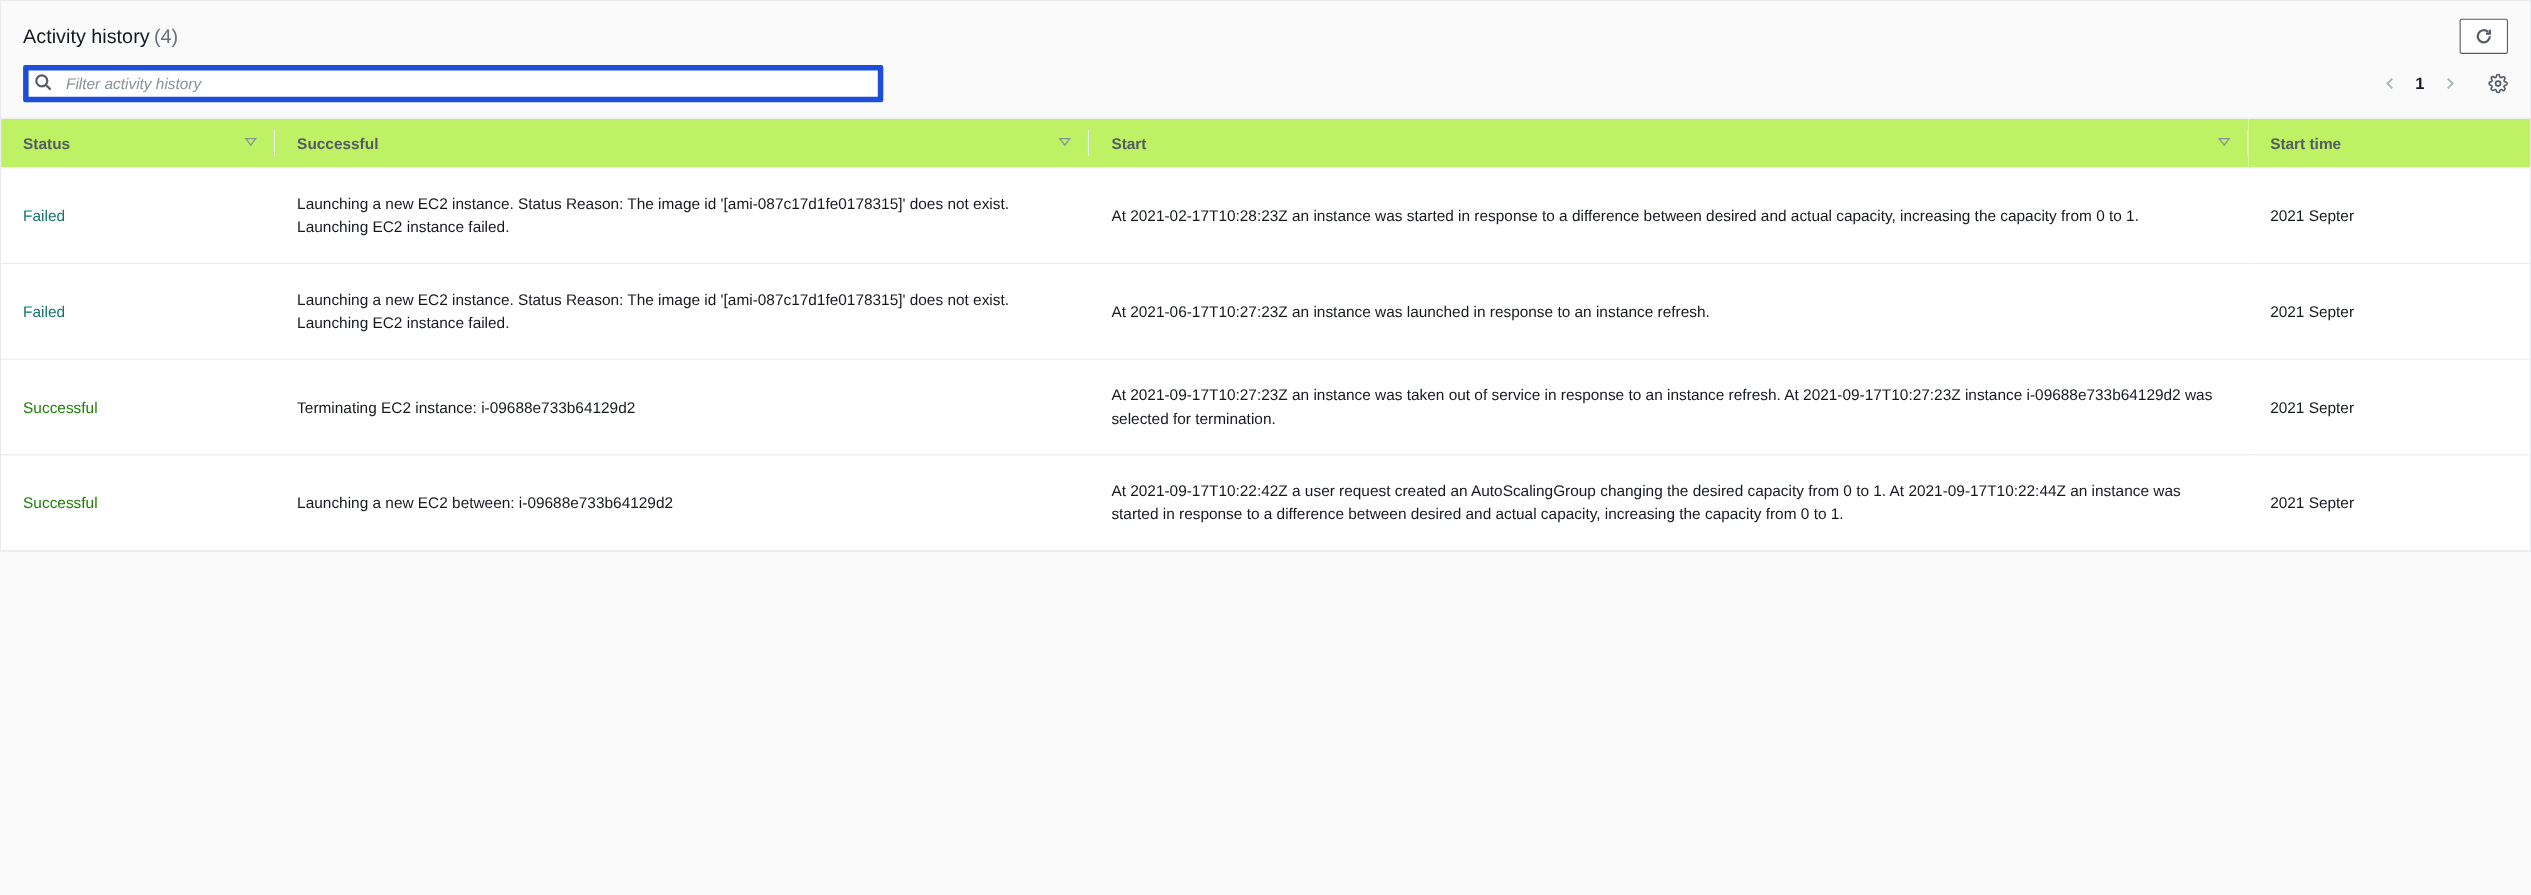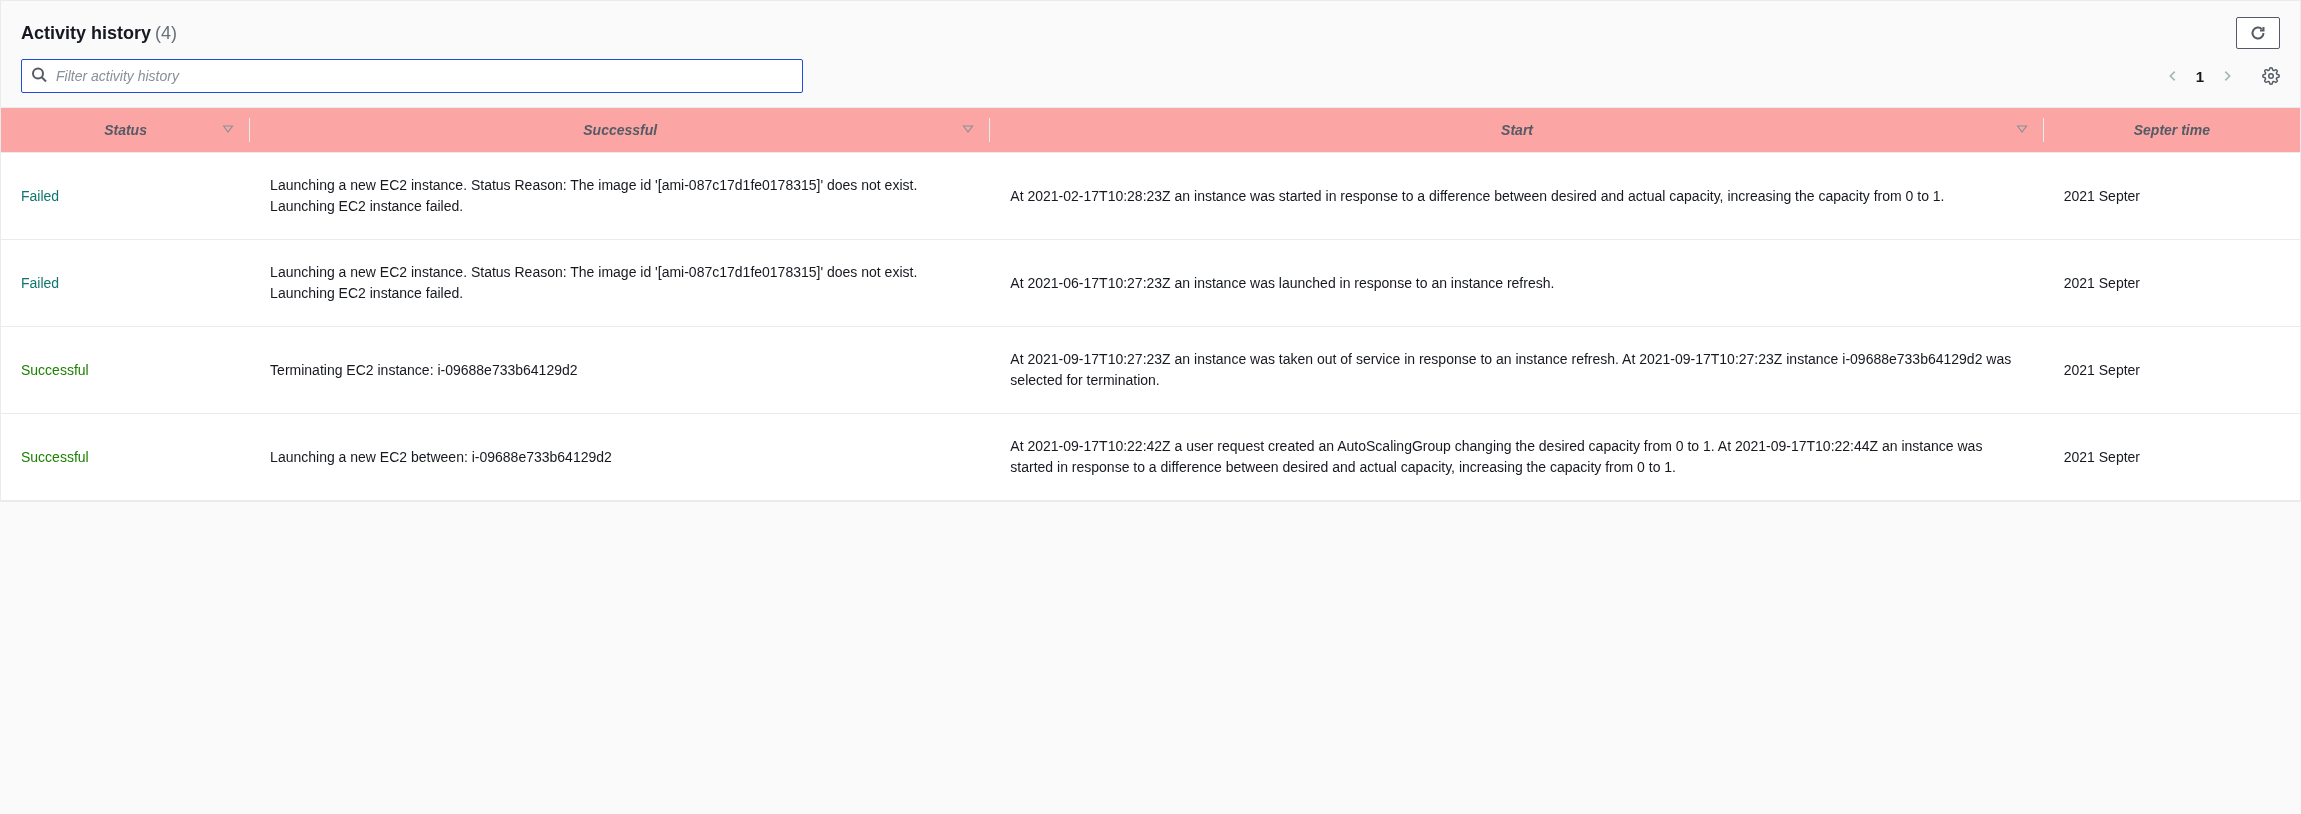--- a/index.html
+++ b/index.html
@@ -15,21 +15,21 @@
     background: #fafafa;
   }
   .header-row {
     display: flex;
     align-items: center;
     justify-content: space-between;
     padding: 16px 20px 10px 20px;
   }
   .title {
     font-size: 18px;
-    font-weight: 700;
+    font-weight: 400;
   }
   .title-count {
     color: #687078;
     font-weight: 500;
   }
   .refresh-btn {
     width: 44px;
     height: 32px;
     border: 1px solid #545b64;
     border-radius: 2px;
@@ -53,21 +53,21 @@
     position: absolute;
     left: 10px;
     top: 50%;
     transform: translateY(-50%);
     color: #545b64;
   }
   .search-input {
     width: 100%;
     height: 34px;
     padding: 4px 8px 4px 34px;
-    border: 1px solid #1d4ed8;
+    border: 5px solid #1d4ed8;
     border-radius: 2px;
     background: #fff;
     font-size: 14px;
     font-style: italic;
     color: #687078;
   }
   .search-input::placeholder { color: #879196; font-style: italic; }
   .pager {
     display: flex;
     align-items: center;
@@ -94,30 +94,29 @@
     overflow-x: auto;
     border-top: 1px solid #e9ebed;
   }
   table {
     border-collapse: collapse;
     width: 100%;
     min-width: 1680px;
     background: #fff;
   }
   thead th {
-    text-align: center;
+    text-align: left;
     font-weight: 700;
     font-size: 14px;
     color: #545b64;
     padding: 14px 20px;
-    background: #fca5a5;
+    background: #bef264;
     border-bottom: 1px solid #e9ebed;
     position: relative;
     white-space: nowrap;
-    font-style: italic;
   }
   .col-divider::after {
     content: "";
     position: absolute;
     right: 0;
     top: 10px;
     bottom: 10px;
     width: 1px;
     background: #e9ebed;
   }
@@ -220,21 +219,21 @@
           </th>
           <th class="col-cause col-divider">
             <span>Start</span>
             <span class="filter-caret">
               <svg width="12" height="12" viewBox="0 0 16 16" fill="none" stroke="#879196" stroke-width="1.5">
                   <path d="M2 4l6 8 6-8H2z"></path>
                 </svg>
             </span>
           </th>
           <th class="col-start">
-            <span>Septer time</span>
+            <span>Start time</span>
           </th>
         </tr>
       </thead>
       <tbody id="rows-body">
       <tr>
             <td class="status-failed">Failed</td>
             <td>Launching a new EC2 instance. Status Reason: The image id '[ami-087c17d1fe0178315]' does not exist. Launching EC2 instance failed.</td>
             <td>At 2021-02-17T10:28:23Z an instance was started in response to a difference between desired and actual capacity, increasing the capacity from 0 to 1.</td>
             <td class="col-start-cell">2021 Septer</td>
           </tr>

